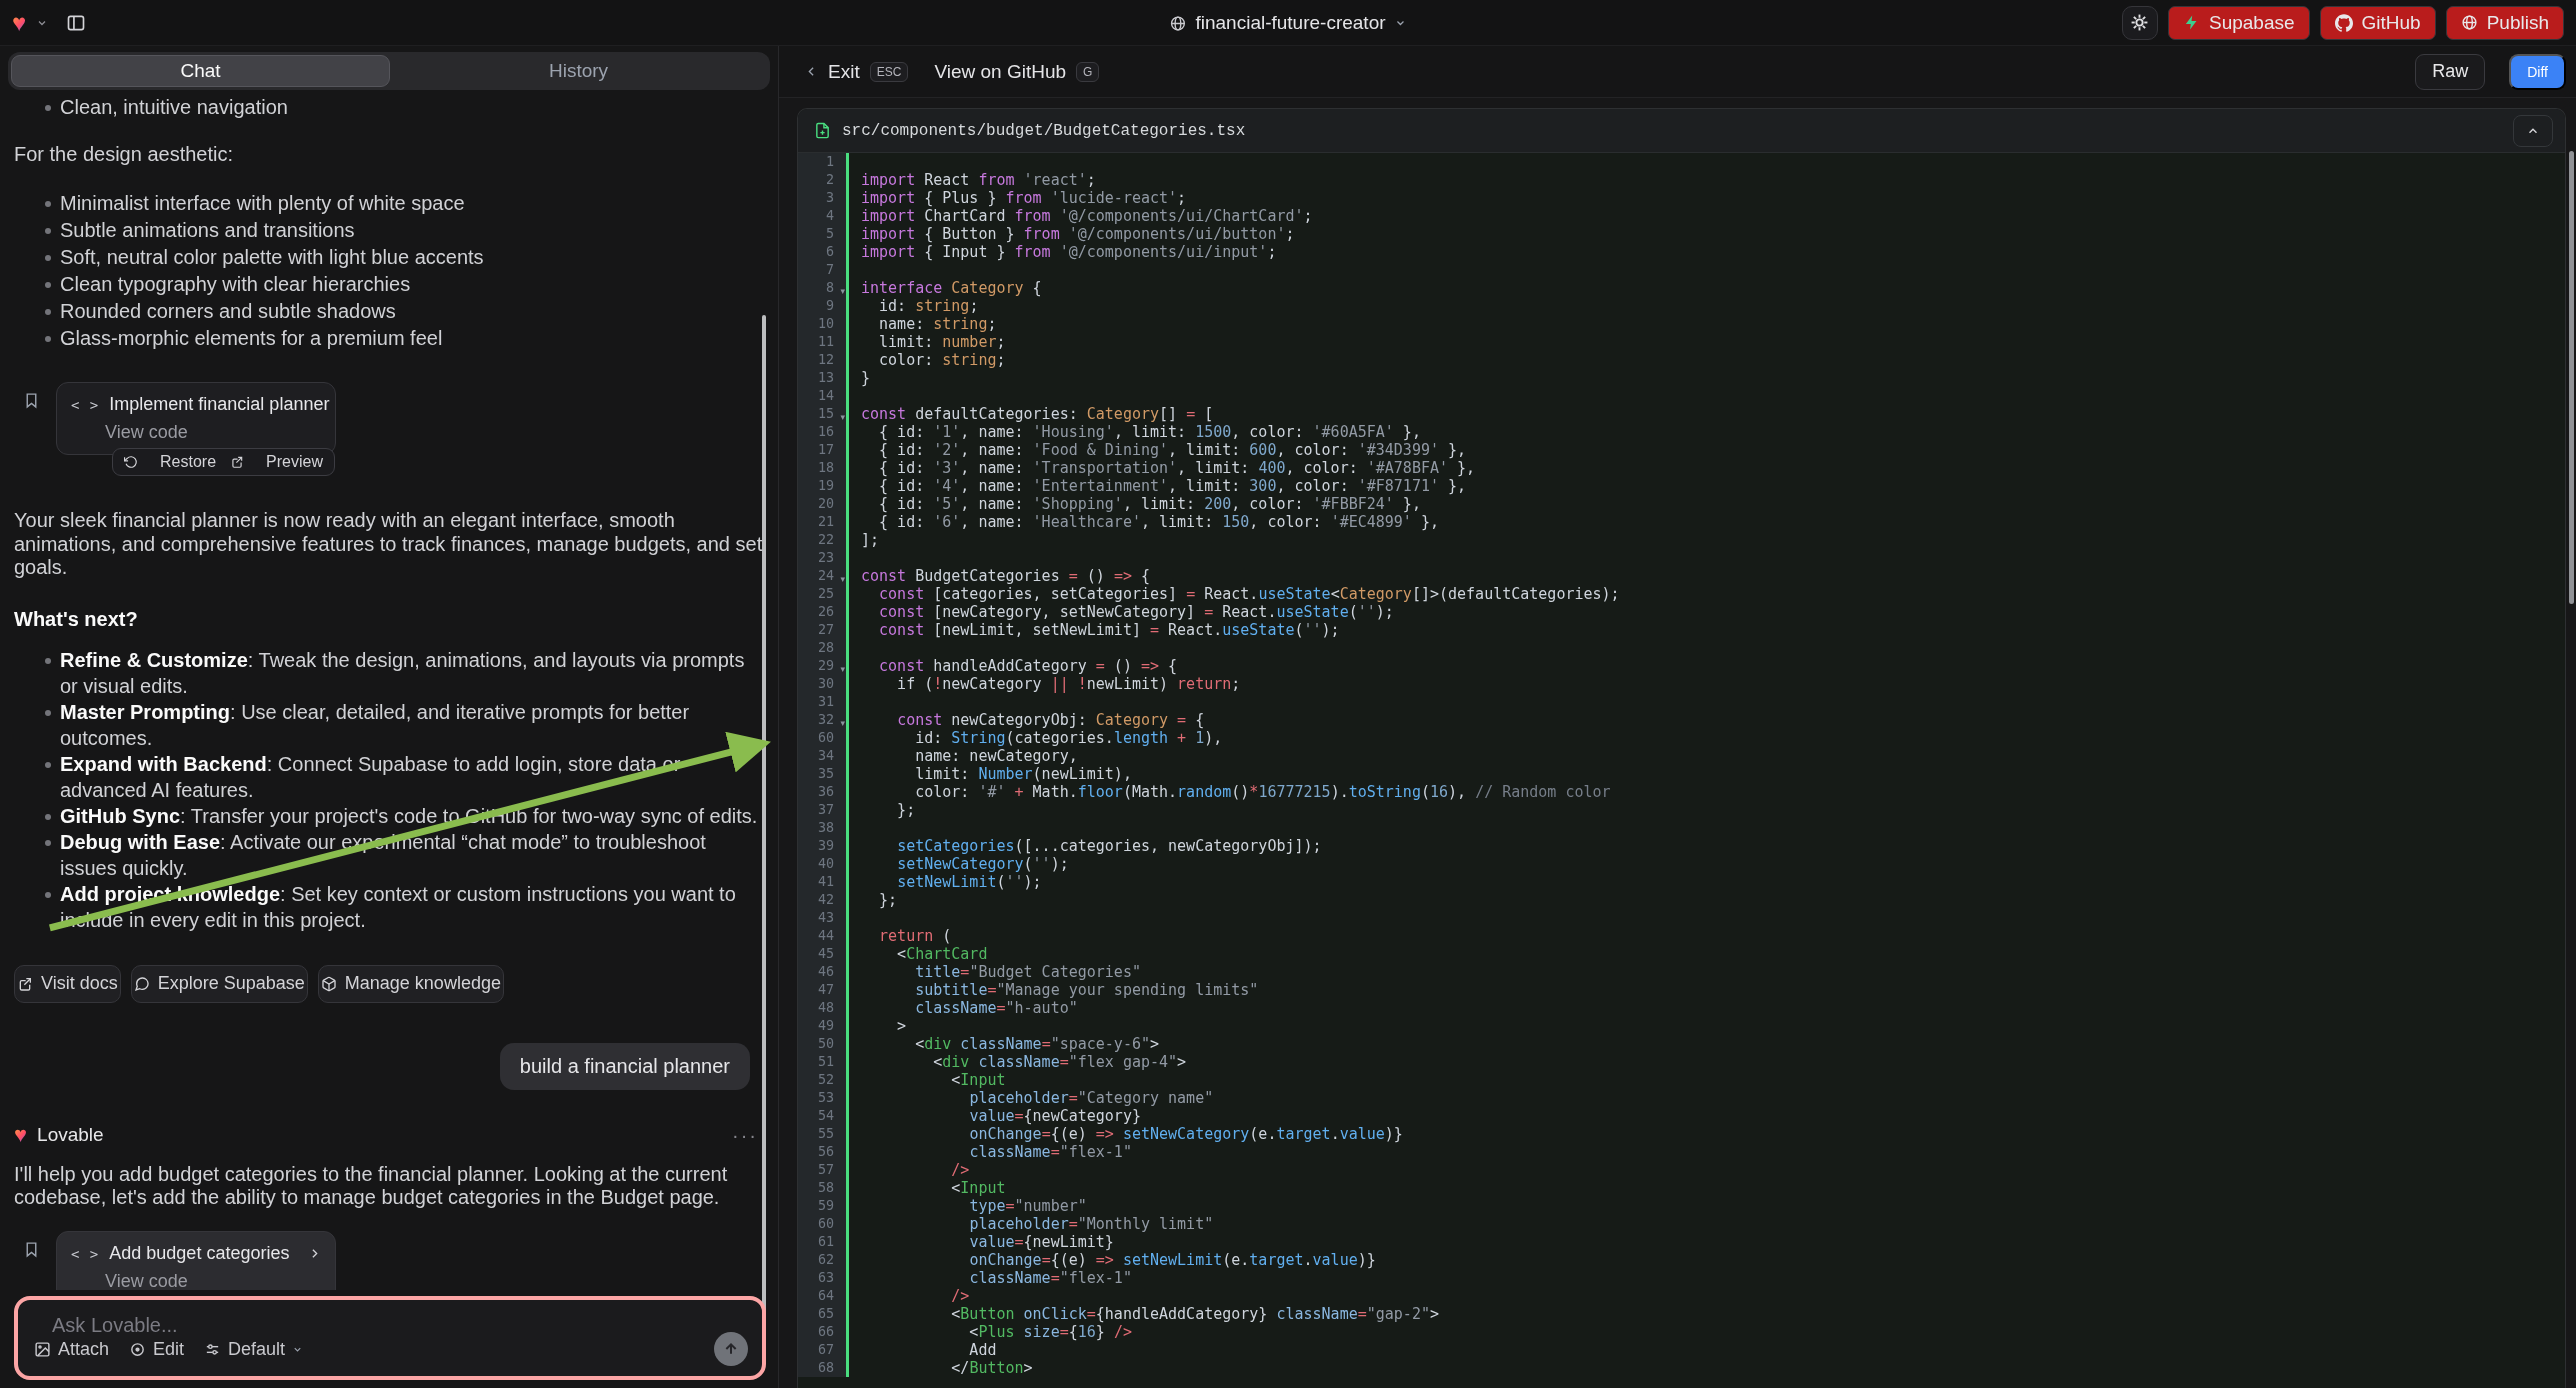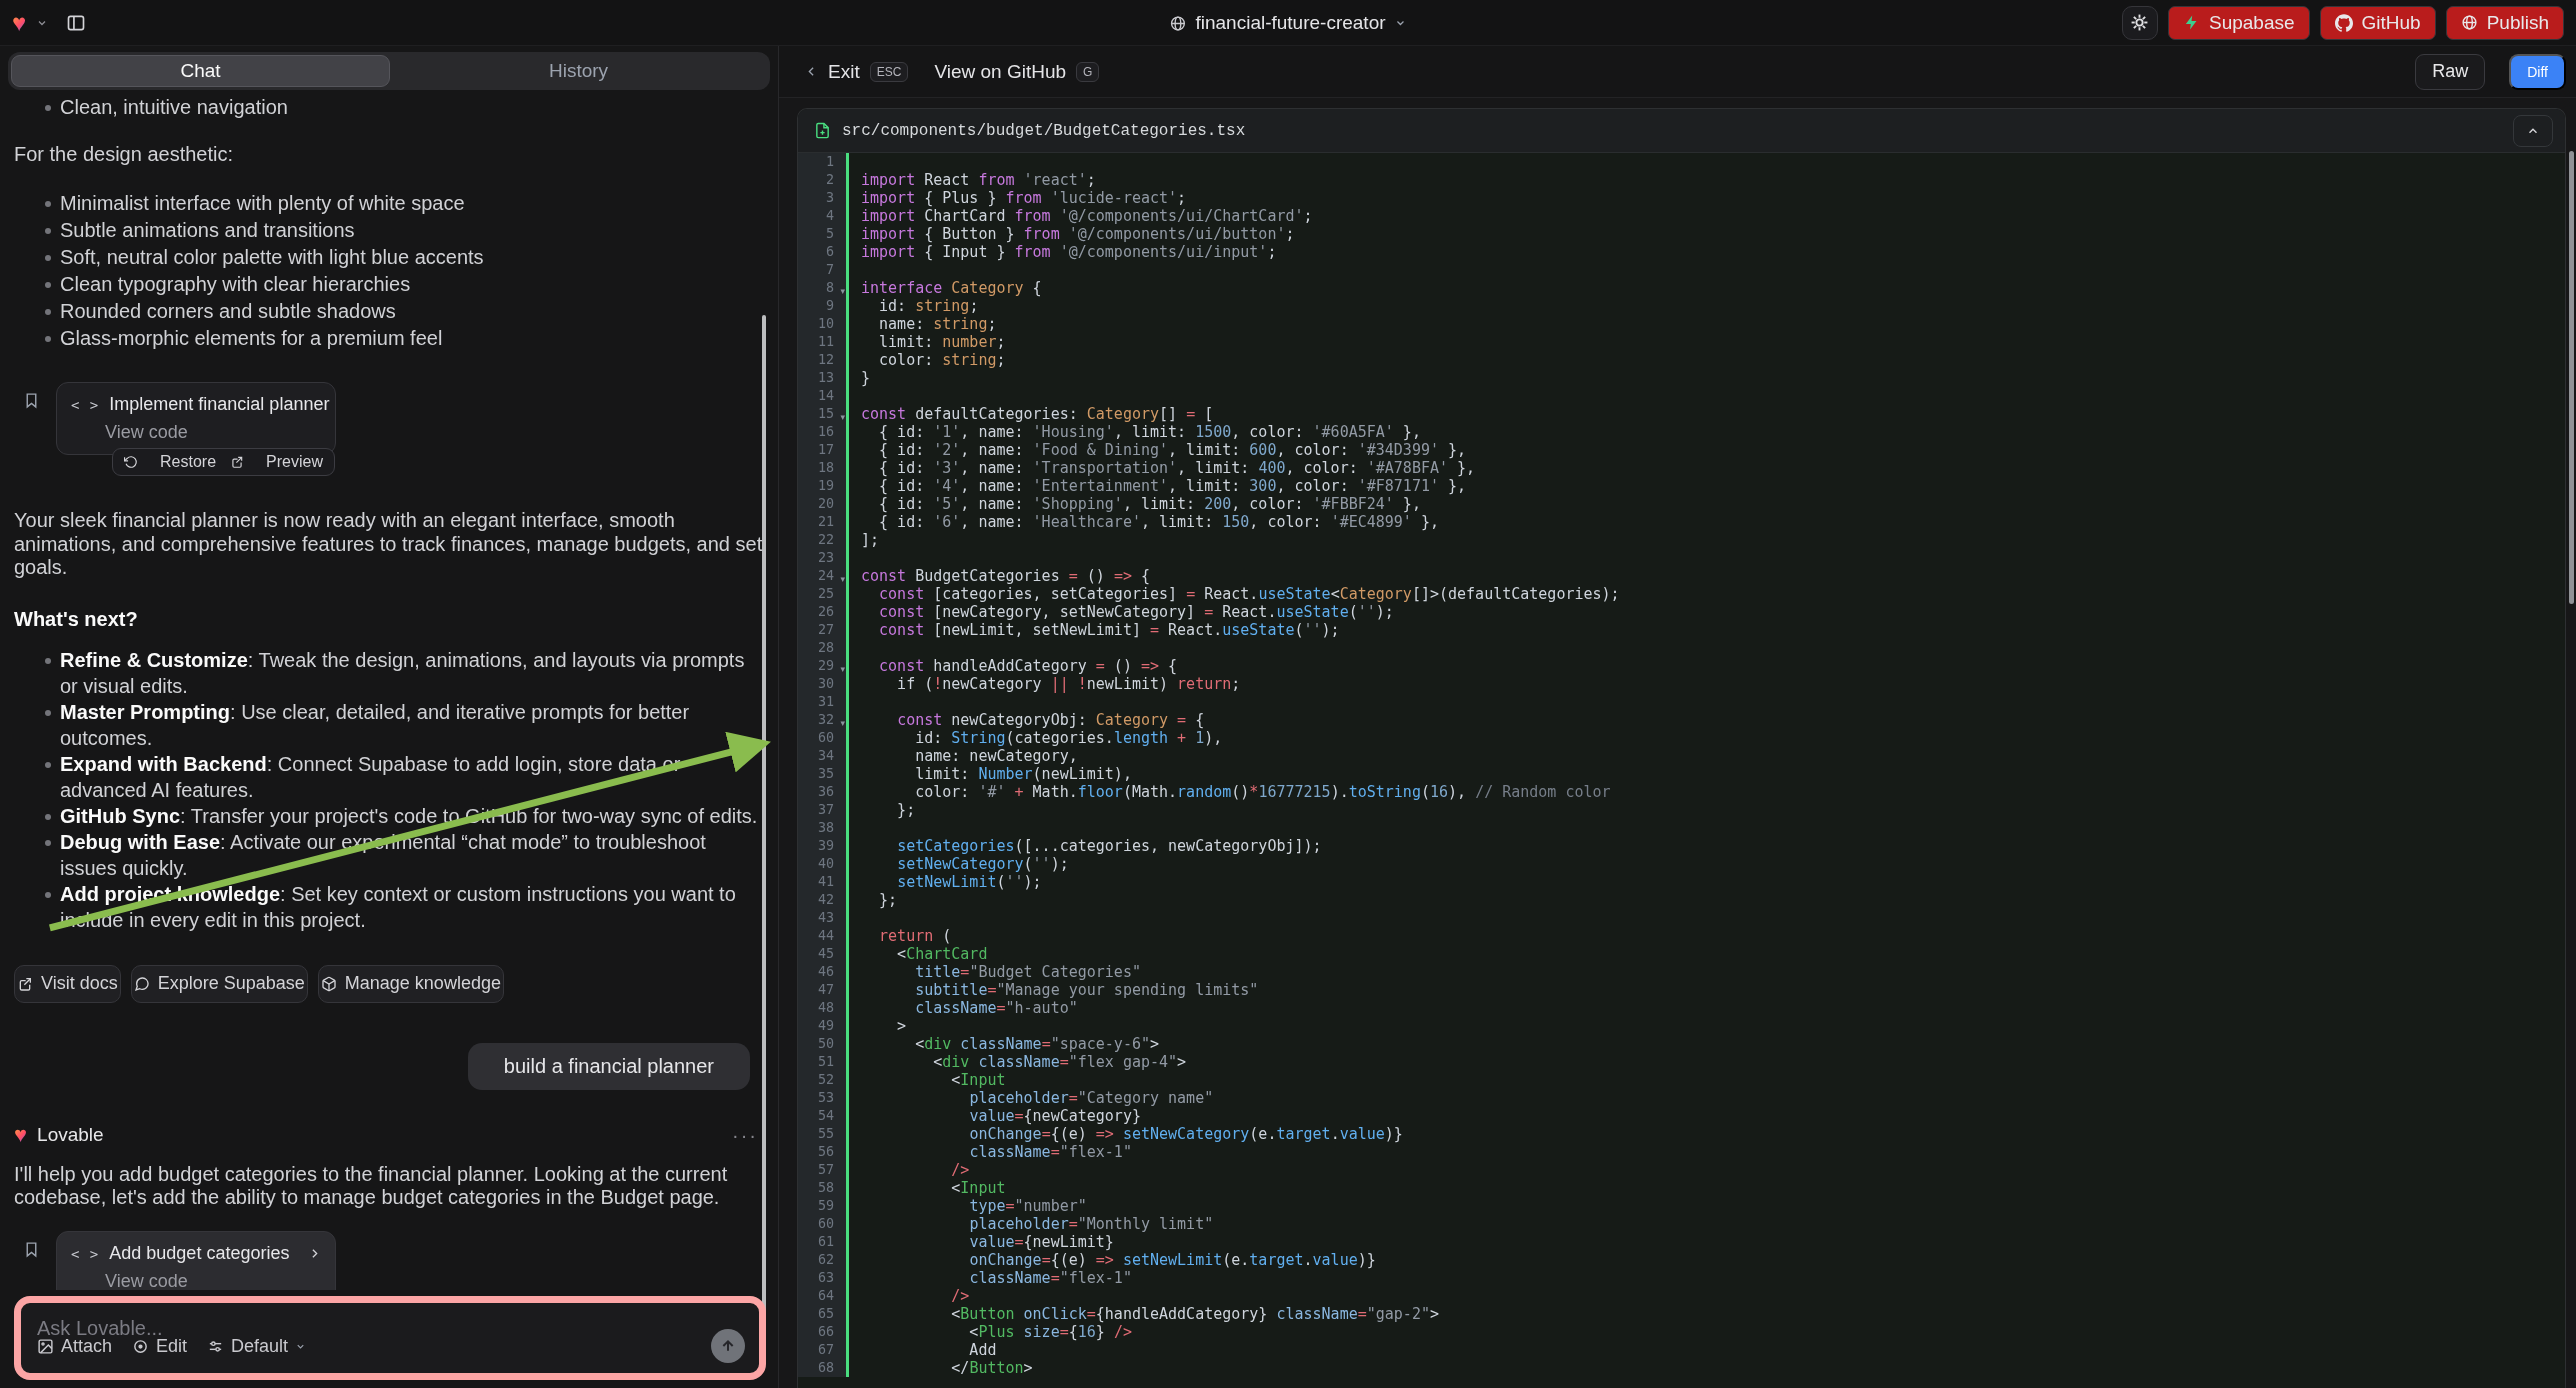--- a/index.html
+++ b/index.html
@@ -46,30 +46,30 @@
   .vc-row{display:flex;align-items:center;gap:10px}
   .vc-code{font-family:"DejaVu Sans Mono",monospace;font-size:14px;color:#c8cad0;letter-spacing:1px}
   .vc-title{font-size:18px;color:#e7e7ea;flex:1;white-space:nowrap}
   .vc-view{margin:7px 0 0 34px;font-size:18px;color:#9b9ca3}
   .pill{position:absolute;right:0;top:calc(100% - 6px);display:flex;align-items:center;gap:14px;height:28px;padding:0 11px;background:#1b1b1e;border:1px solid #3c3c42;border-radius:9px;z-index:4}
   .pill .pbtn{display:flex;align-items:center;gap:22px;font-size:16px;color:#d4d4d8;cursor:pointer}
 
   .actions{display:flex;gap:10px}
   .abtn{display:flex;align-items:center;gap:8px;height:38px;padding:0 2px;background:#202023;border:1px solid #35353a;border-radius:10px;font-size:18px;color:#d4d4d8;cursor:pointer}
 
-  .bubble{width:fit-content;max-width:518px;background:#2f2f33;border-radius:14px;padding:12px 36px;font-size:20px;color:#e6e6e9;margin-left:auto;margin-right:14px}
+  .bubble{width:fit-content;max-width:518px;background:#2f2f33;border-radius:14px;padding:12px 20px;font-size:20px;color:#e6e6e9;margin-left:auto;margin-right:14px}
 
   .lov-head{display:flex;align-items:center;gap:10px}
   .lov-head .heart{font-size:22px}
   .lov-name{font-size:19px;color:#e8e8ea}
   .lov-dots{margin-left:auto;margin-right:6px;color:#85858c;font-size:20px;letter-spacing:2px}
 
   .chat-sb{position:absolute;right:12px;top:269px;width:4px;height:1020px;background:#d9dadd;border-radius:2px;opacity:.85;z-index:6}
 
-  .composer{position:absolute;left:14px;right:12px;bottom:8px;height:84px;background:#1b1b1d;border:7px solid #fca5a5;border-radius:16px;padding:14px 16px;z-index:7}
+  .composer{position:absolute;left:14px;right:12px;bottom:8px;height:84px;background:#1b1b1d;border:4px solid #fca5a5;border-radius:16px;padding:14px 34px;z-index:7}
   .composer input{width:100%;background:transparent;border:none;outline:none;color:#e4e4e7;font-size:20px;font-family:"Liberation Sans",sans-serif}
   .composer input::placeholder{color:#7b7b83}
   .comp-row{position:absolute;left:16px;right:14px;bottom:10px;display:flex;align-items:center;gap:20px}
   .cbtn{display:flex;align-items:center;gap:7px;font-size:18px;color:#c9c9ce;cursor:pointer}
   .send{margin-left:auto;width:34px;height:34px;border-radius:50%;background:#707379;display:flex;align-items:center;justify-content:center;cursor:pointer}
 
   
   .codepanel{position:relative;flex:1;background:#171718;overflow:hidden}
   .code-toolbar{height:52px;display:flex;align-items:center;padding:0 10px 0 26px;background:#151516;border-bottom:1px solid #232325}
   .ct-group{display:flex;align-items:center;gap:10px;color:#e4e4e7;font-size:19px;cursor:pointer}

